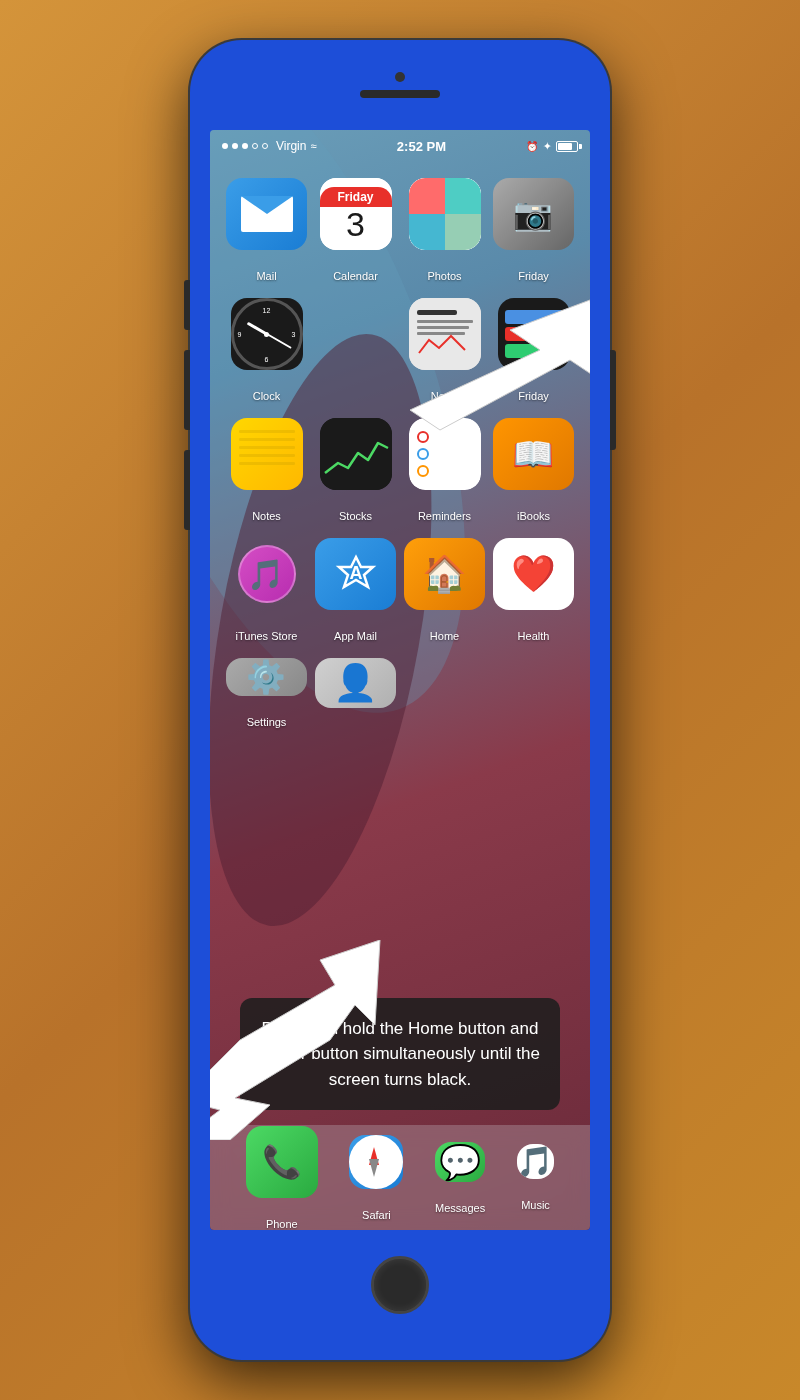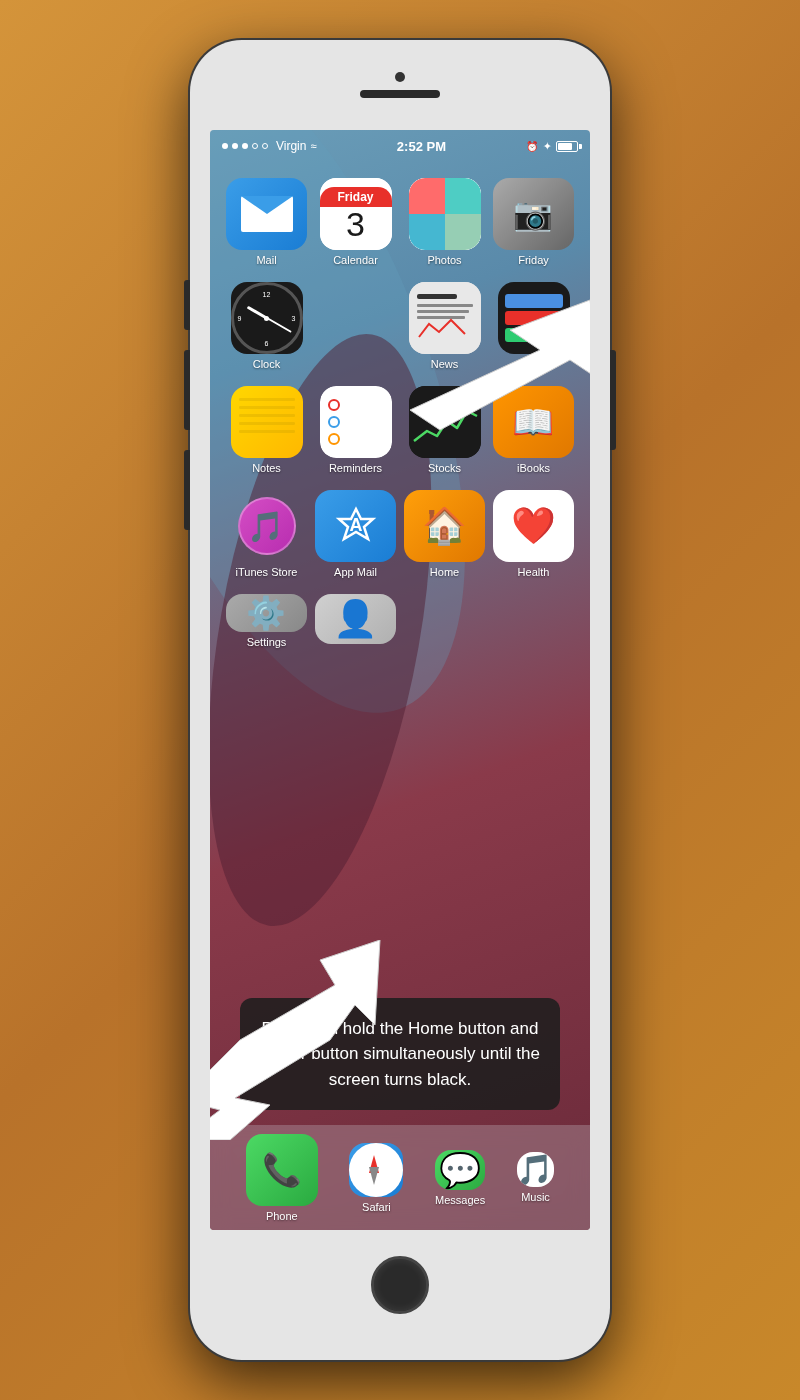--- a/index.html
+++ b/index.html
@@ -10,21 +10,21 @@
       background: linear-gradient(135deg, #d4943a 0%, #b8722a 50%, #c8882a 100%);
       display: flex;
       align-items: center;
       justify-content: center;
       font-family: -apple-system, 'Helvetica Neue', sans-serif;
     }
 
     .phone-outer {
       width: 420px;
       height: 1320px;
-      background: #e5e5e5;
+      background: #1d4ed8;
       border-radius: 52px;
       position: relative;
       box-shadow: 0 0 0 2px #3a3a3a, 0 20px 60px rgba(0,0,0,0.7);
       display: flex;
       flex-direction: column;
       align-items: center;
     }
 
     
     .side-btn-left {
@@ -191,21 +191,21 @@
       display: grid;
       grid-template-columns: repeat(4, 1fr);
       gap: 16px 8px;
       z-index: 5;
     }
 
     .app-icon {
       display: flex;
       flex-direction: column;
       align-items: center;
-      gap: 4px;
+      gap: 20px;
       cursor: pointer;
     }
 
     .app-icon-img {
       width: 72px;
       height: 72px;
       border-radius: 16px;
       display: flex;
       align-items: center;
       justify-content: center;
@@ -834,49 +834,49 @@
         <div class="app-icon-img" style="background:linear-gradient(135deg,#ffd700,#ffb800);padding:0;align-items:flex-start;">
           <div class="notes-lines">
             <div class="note-line"></div>
             <div class="note-line"></div>
             <div class="note-line"></div>
             <div class="note-line"></div>
             <div class="note-line"></div>
           </div>
         </div>
         <span class="app-label">Notes</span>
+      </div>
+
+      <div class="app-icon">
+        <div class="app-icon-img" style="background:#1a1a1a;position:relative;">
+          <svg width="72" height="72" viewBox="0 0 72 72">
+            <rect width="72" height="72" fill="#1a1a1a" rx="16"></rect>
+            <polyline points="5,55 18,45 28,50 38,35 48,42 58,25 68,30" stroke="#4cd964" stroke-width="2.5" fill="none" stroke-linejoin="round"></polyline>
+          </svg>
+        </div>
+        <span class="app-label">Stocks</span>
       </div>
 
       <div class="app-icon">
         <div class="app-icon-img" style="padding:0;">
           <div class="reminders-inner">
             <div class="rem-row">
               <span class="reminder-dot rd-red"></span>
             </div>
             <div class="rem-row">
               <span class="reminder-dot rd-blue"></span>
             </div>
             <div class="rem-row">
               <span class="reminder-dot rd-orange"></span>
             </div>
           </div>
         </div>
         <span class="app-label">Reminders</span>
       </div>
 
-      <div class="app-icon">
-        <div class="app-icon-img" style="background:#1a1a1a;position:relative;">
-          <svg width="72" height="72" viewBox="0 0 72 72">
-            <rect width="72" height="72" fill="#1a1a1a" rx="16"></rect>
-            <polyline points="5,55 18,45 28,50 38,35 48,42 58,25 68,30" stroke="#4cd964" stroke-width="2.5" fill="none" stroke-linejoin="round"></polyline>
-          </svg>
-        </div>
-        <span class="app-label">Stocks</span>
-      </div>
-
 
       <div class="app-icon">
         <div class="app-icon-img ibooks-inner">
           📖
         </div>
         <span class="app-label">iBooks</span>
       </div>
 
       <div class="app-icon">
         <div class="app-icon-img itunes-inner">

